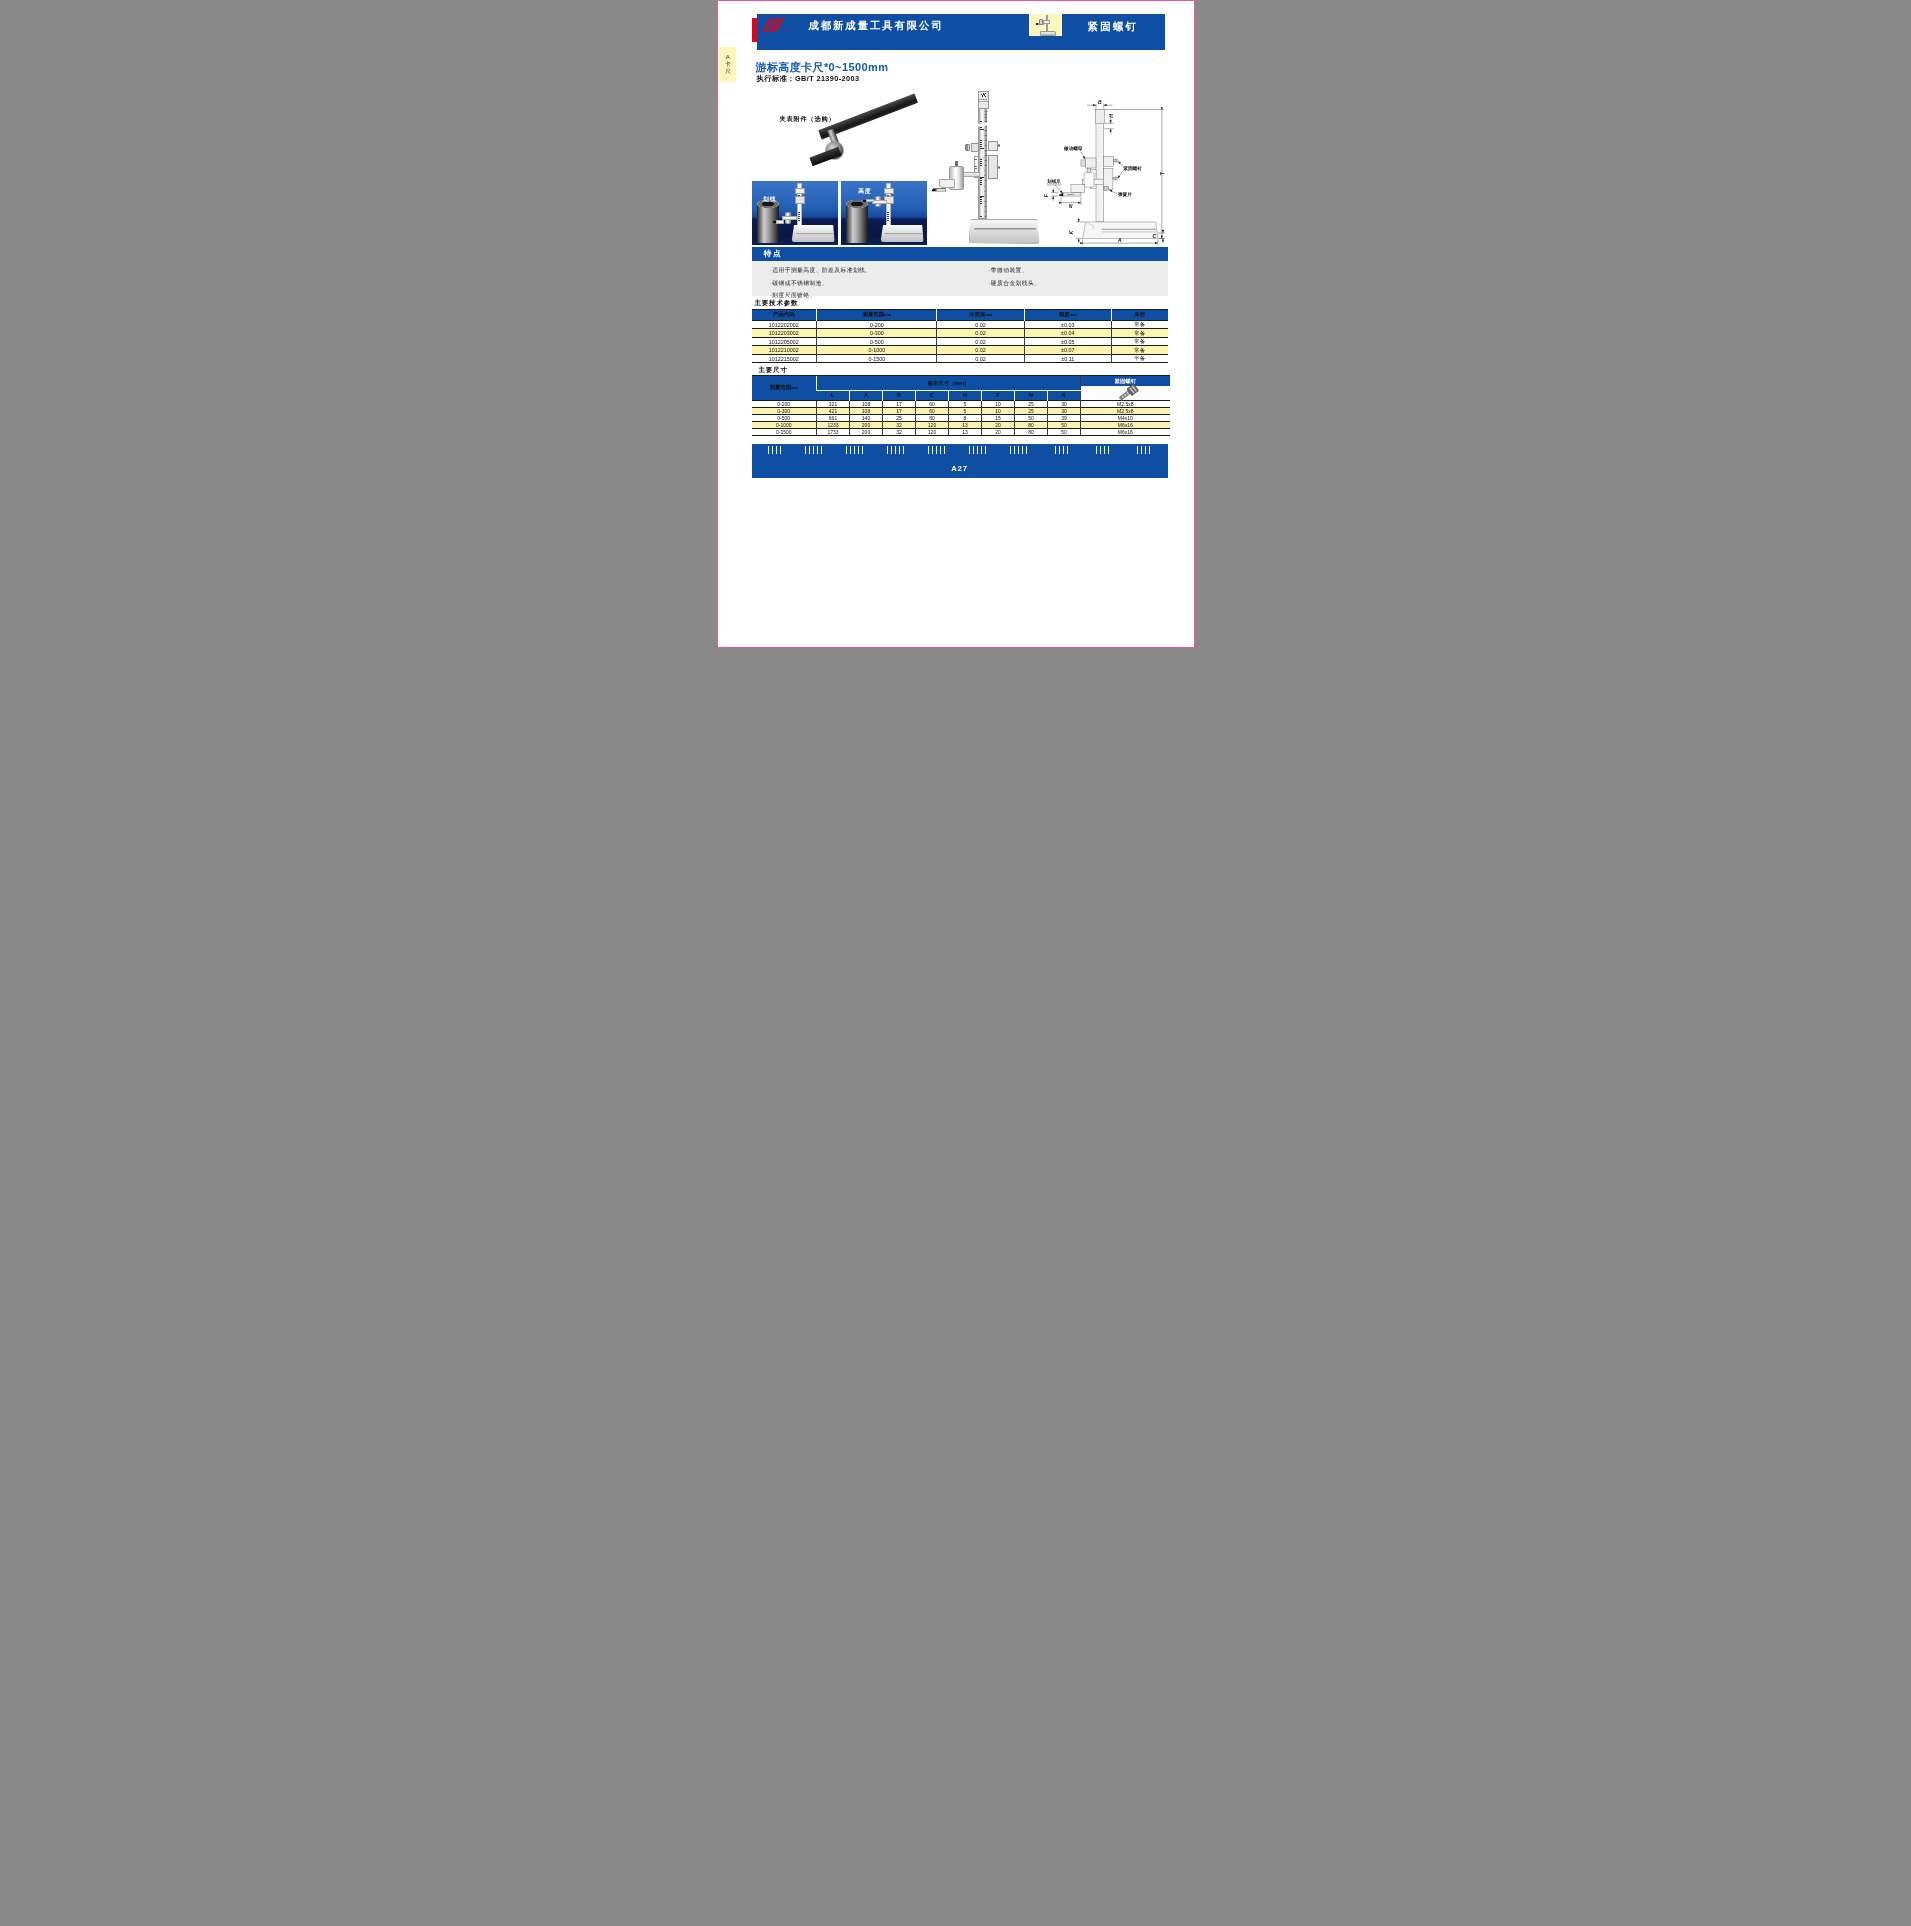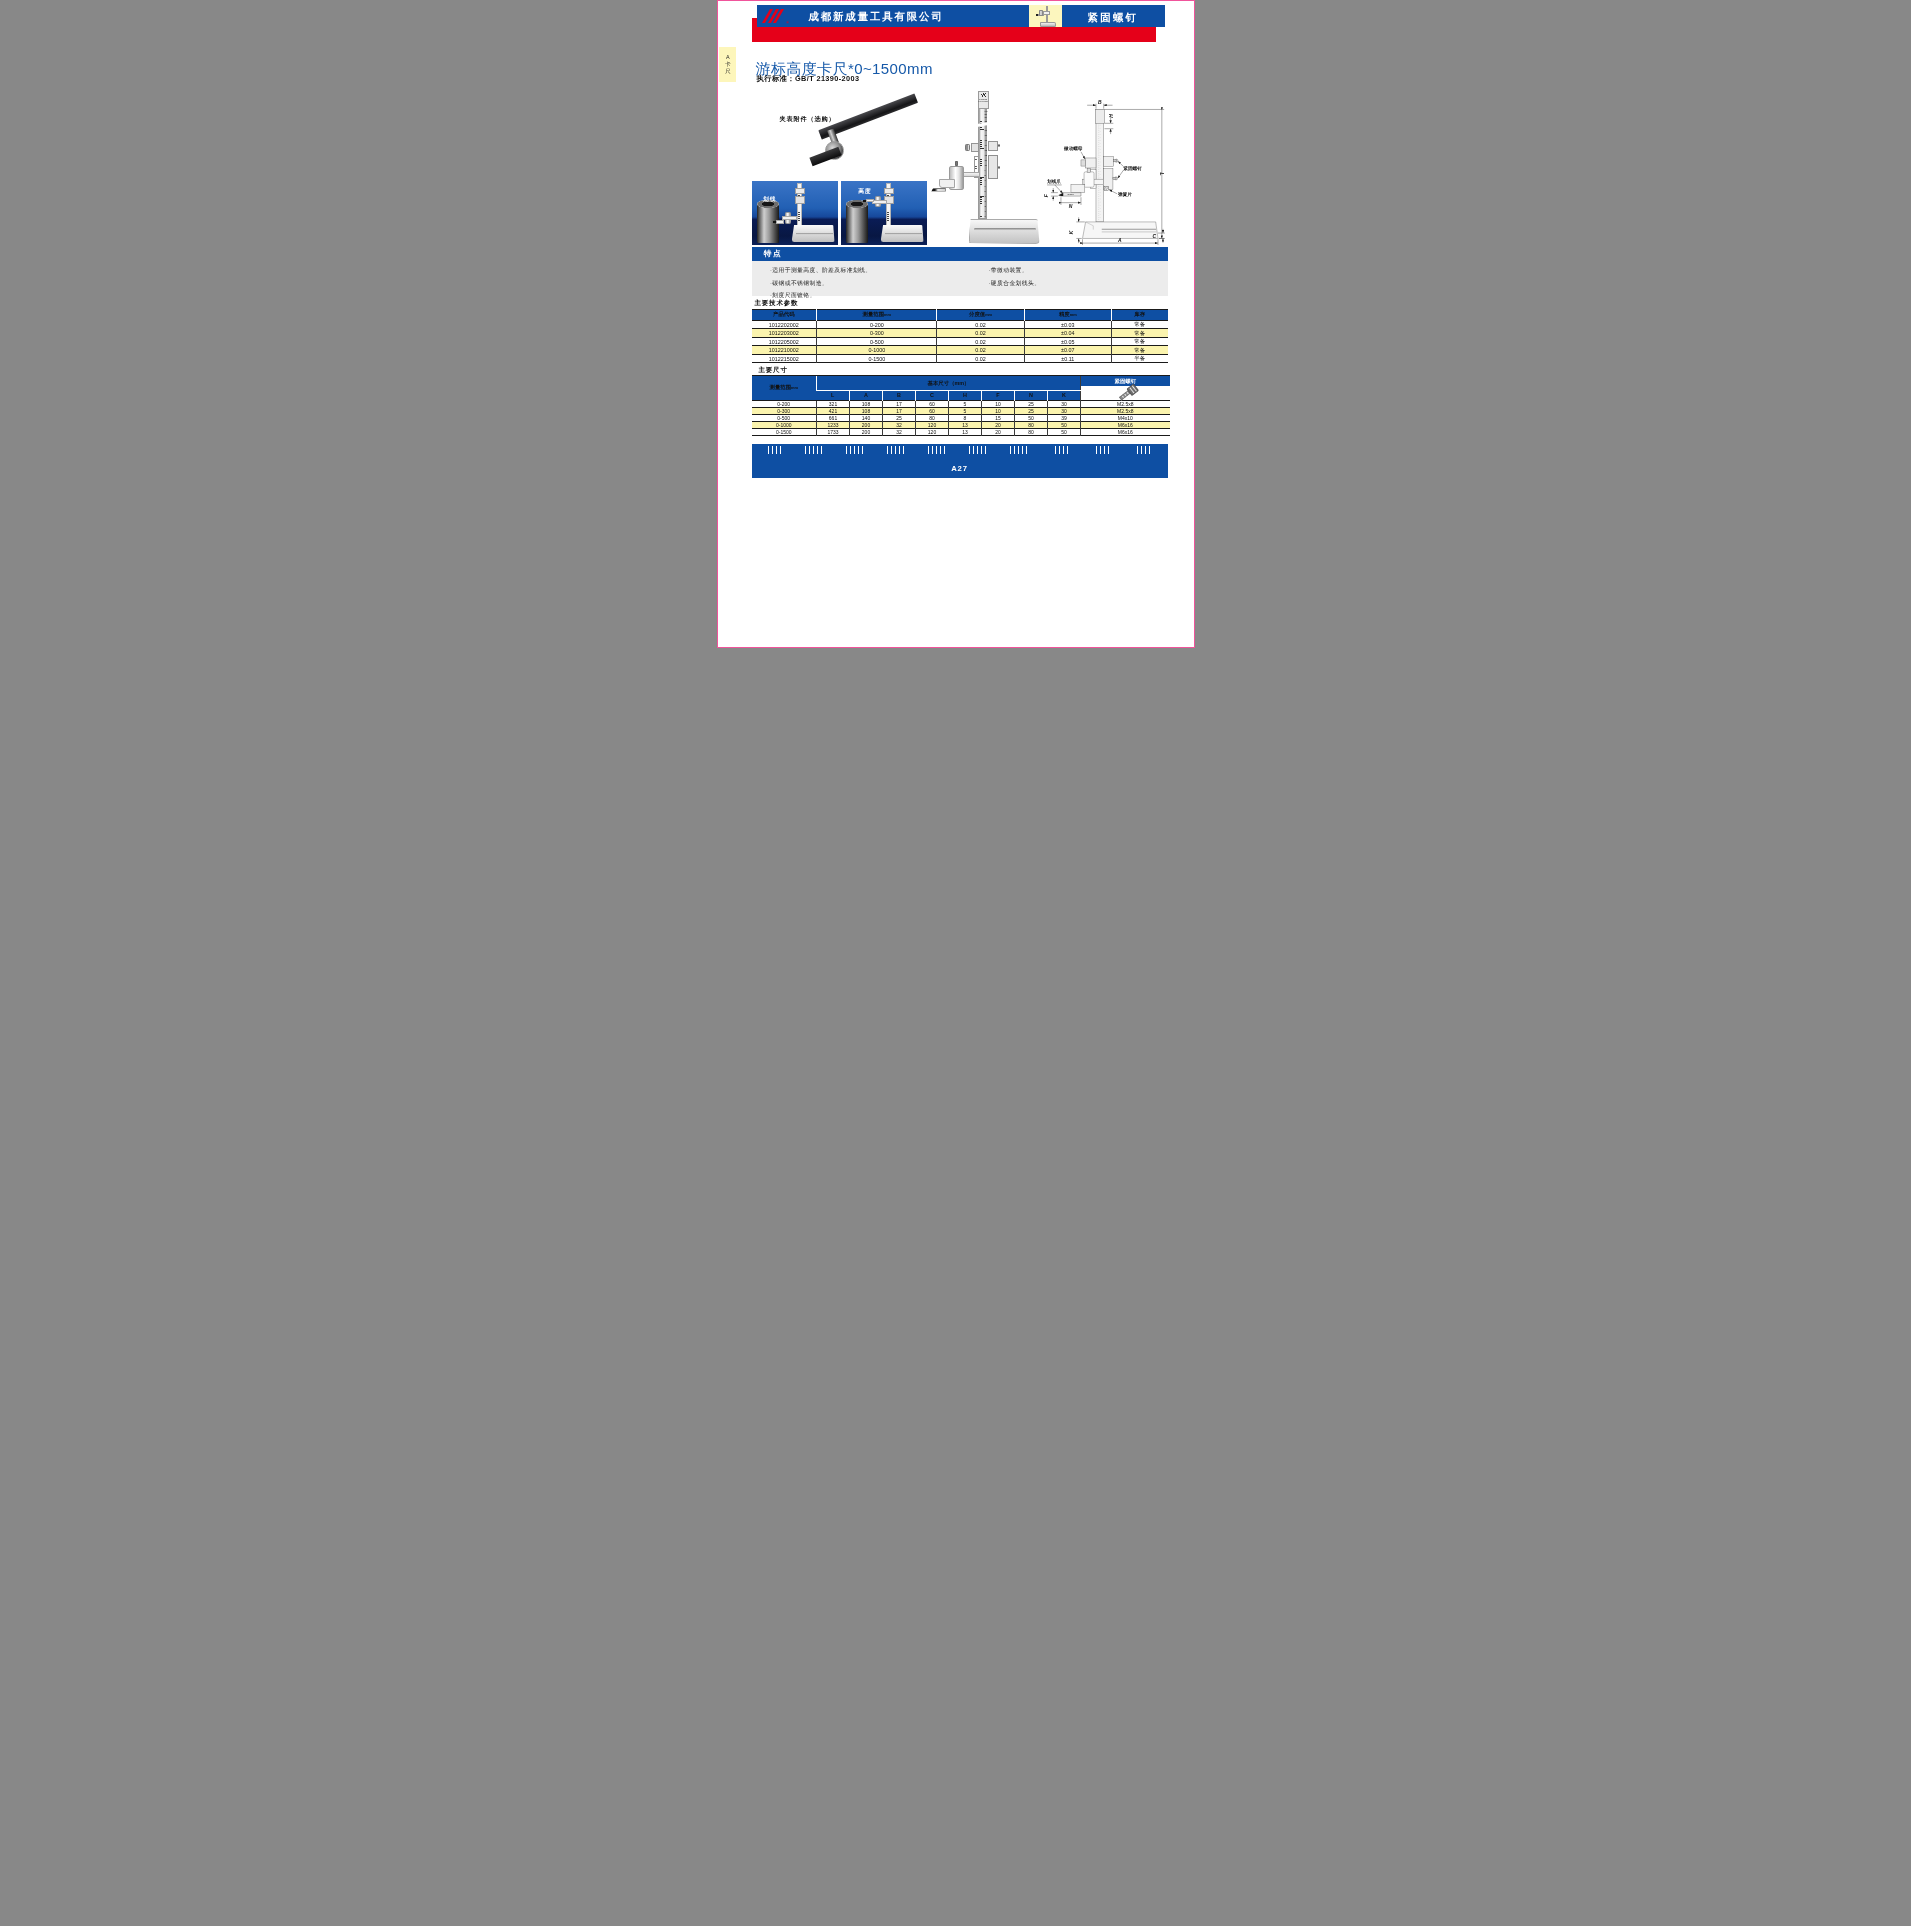--- a/index.html
+++ b/index.html
@@ -2,21 +2,21 @@
 <html style="font-size:6.2px"><head>
 <meta charset="utf-8">
 <style>
   * { margin:0; padding:0; box-sizing:border-box; }
   body { background:#888; font-family:"Liberation Sans","DejaVu Sans",sans-serif; }
   .page { position:relative; width:478px; height:648px; background:#fff;
           border:1.2px solid #F0549B; margin:0 auto; overflow:hidden; }
 
   
   .red-bar  { position:absolute; left:34px; top:17px; width:404px; height:24px; background:#E50019; }
-  .blue-bar { position:absolute; left:39px; top:4px; width:408px; height:22px; background:#0E4FA3; }
+  .blue-bar { position:absolute; left:39px; top:13px; width:408px; height:36px; background:#0E4FA3; }
   .logo { position:absolute; left:4.6px; top:3.9px; width:30px; height:15.4px; }
   .logo i { position:absolute; top:0; width:3.1px; height:14px; background:#E50019; transform:skewX(-30deg); }
   .logo i:nth-child(1){left:5.4px;} .logo i:nth-child(2){left:10.8px;} .logo i:nth-child(3){left:16px;}
   .logo .reg { position:absolute; right:2.3px; bottom:-0.8px; font-size:3.5px; color:#E50019; font-weight:bold; }
   .company { position:absolute; left:52px; top:5.4px; color:#fff; font-size:10.4px; font-weight:bold; letter-spacing:1.9px; white-space:nowrap; }
   .hd-ybox { position:absolute; left:272px; top:0; width:33px; height:22.3px; background:#FCF6BE; }
   .category { position:absolute; left:331px; top:5.8px; color:#fff; font-size:10.4px; font-weight:bold; letter-spacing:2.3px; white-space:nowrap; }
 
   
   .tc-beam { position:absolute; left:17px; top:1.2px; width:2.3px; height:17px; background:#e8e8e8; border:0.4px solid #9a9a9a;
@@ -26,21 +26,21 @@
   .tc-cyl { position:absolute; left:10.8px; top:5.4px; width:3.5px; height:5.4px; background:linear-gradient(90deg,#aaa,#fff,#999); border:0.4px solid #888; border-radius:0.8px; }
   .tc-tip { position:absolute; left:7.3px; top:9.2px; width:2.3px; height:1.5px; background:#222; }
   .tc-base { position:absolute; left:11.6px; top:17px; width:16px; height:4.6px; background:linear-gradient(180deg,#f2f2f2,#b9b9b9); border:0.4px solid #999; border-radius:0.8px 1.9px 1.2px 1.2px; }
 
   
   .side-tab { position:absolute; left:1.9px; top:46px; width:17px; height:35px; background:#FDF6BB;
               display:flex; flex-direction:column; align-items:center; justify-content:center; gap:0.8px;
               font-size:5.4px; color:#1a1a1a; }
 
   
-  .title { position:absolute; left:38px; top:59px; color:#1659A9; font-size:15px; font-weight:normal; letter-spacing:0.4px; }
+  .title { position:absolute; left:38px; top:59px; color:#1659A9; font-size:11px; font-weight:bold; letter-spacing:0.4px; }
   .standard { position:absolute; left:39px; top:73px; color:#111; font-size:7.3px; font-weight:600; letter-spacing:0.4px; }
 
   
   .acc-label { position:absolute; left:62px; top:114px; font-size:6.2px; font-weight:bold; color:#111; letter-spacing:0.8px; }
   .accessory { position:absolute; left:90px; top:109px; width:112px; height:60px; }
   .acc-bar  { position:absolute; left:12.3px; top:20px; width:103px; height:9.6px; transform:rotate(-21deg); transform-origin:left center;
               background:linear-gradient(180deg,#4a4a4e,#151517 70%,#2c2c2e); border-radius:0.8px; }
   .acc-post { position:absolute; left:22.3px; top:19px; width:7.3px; height:17.7px; transform:rotate(-20deg);
               background:linear-gradient(90deg,#666,#cfcfcf 40%,#2a2a2a); }
   .acc-disc { position:absolute; left:17px; top:31px; width:19px; height:19px; border-radius:50%;

